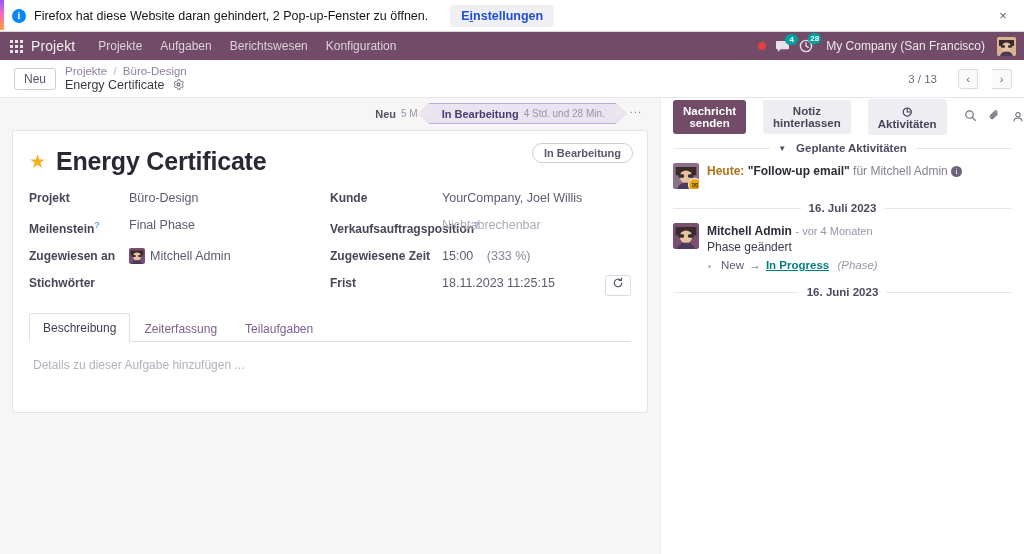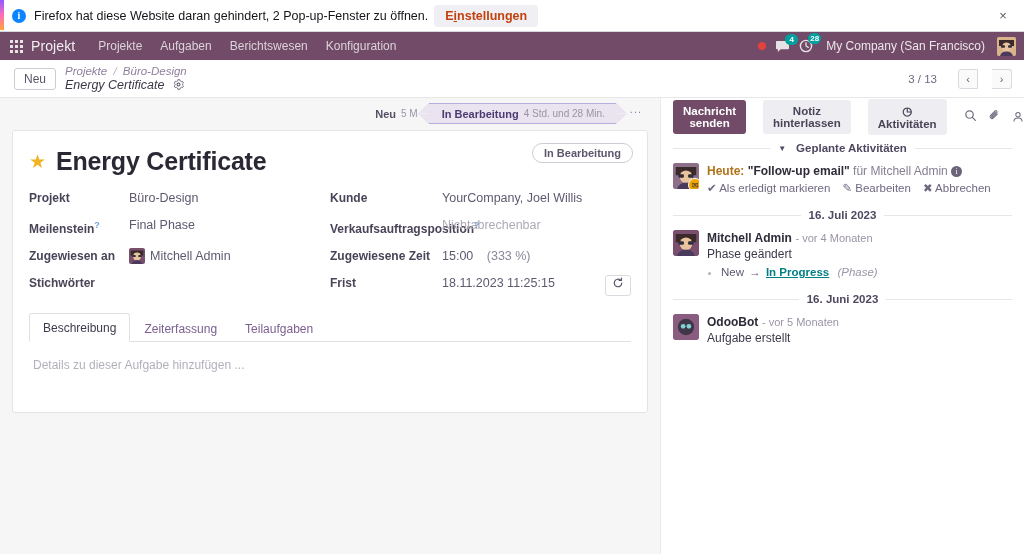--- a/index.html
+++ b/index.html
@@ -28,24 +28,24 @@
   }
   .ff-info-icon {
     width: 14px; height: 14px; border-radius: 50%;
     background: #0a84ff; color: #fff;
     font-size: 10px; font-weight: bold; line-height: 14px;
     text-align: center; font-family: "Liberation Serif", serif;
     margin-right: 8px; flex: none;
   }
   .ff-text { font-size: 12.5px; color: #15141a; white-space: nowrap; }
   .ff-btn {
-    margin-left: 6px;
+    margin-left: 22px;
     background: #f0f0f4;
     border: none; border-radius: 4px;
-    font-size: 12.5px; font-weight: bold; color: #c2410c;
+    font-size: 12.5px; font-weight: bold; color: #1d4ed8;
     padding: 4px 11px;
     font-family: "Liberation Sans", sans-serif;
     cursor: pointer;
   }
   .ff-btn u { text-decoration: underline; }
   .ff-close {
     position: absolute; right: 14px; top: 50%; transform: translateY(-50%);
     width: 14px; height: 14px; color: #5b5b66;
     font-size: 13px; line-height: 14px; text-align: center;
     cursor: pointer;
@@ -94,21 +94,21 @@
     border-bottom: 1px solid #e7e7ea;
     display: flex; align-items: center;
     padding: 0 12px 0 14px;
   }
   .btn-new {
     border: 1px solid #cfcbd4; border-radius: 3px;
     background: #fff; color: #5a5368;
     font-size: 12px; padding: 3px 9px; margin-right: 9px;
     cursor: pointer; font-family: "Liberation Sans", sans-serif;
   }
-  .bc { line-height: 14px; font-style: italic; }
+  .bc { line-height: 14px; }
   .bc-top { font-size: 11.5px; color: #8f7f9c; }
   .bc-top a { color: #8f7f9c; text-decoration: none; cursor: pointer; }
   .bc-sep { color: #b9b0c2; margin: 0 3px; }
   .bc-cur { font-size: 12.5px; color: #3c3747; }
   .gear {
     display: inline-block; margin-left: 5px; color: #564d63; font-size: 11px;
     cursor: pointer; vertical-align: -1px;
   }
   .pager { margin-left: auto; display: flex; align-items: center; gap: 14px; }
   .pager-txt { font-size: 11.5px; color: #6f6880; margin-right: 7px; }
@@ -504,25 +504,20 @@
         </svg>
         <span class="av-badge">✉</span>
       </div>
       <div class="msg-body">
         <div class="act-line1">
           <span class="act-today">Heute:</span>
           <span class="act-sum">"Follow-up email"</span>
           <span class="act-for">für Mitchell Admin</span>
           <span class="info-i">i</span>
         </div>
-        <div class="act-actions">
-          <span><span>✔</span> <span>Als erledigt markieren</span></span>
-          <span><span>✎</span> <span>Bearbeiten</span></span>
-          <span><span>✖</span> <span>Abbrechen</span></span>
-        </div>
       </div>
     </div>
 
     <div class="sep">
       <span class="line"></span>
       <span>16. Juli 2023</span>
       <span class="line"></span>
     </div>
     <div class="msg">
       <div class="av">
@@ -550,32 +545,15 @@
           </li>
         </ul>
       </div>
     </div>
 
     <div class="sep">
       <span class="line"></span>
       <span>16. Juni 2023</span>
       <span class="line"></span>
     </div>
-    <div class="msg">
-      <div class="av">
-        <svg width="26" height="26" viewBox="0 0 19 19" aria-hidden="true">
-          <rect width="19" height="19" rx="2" fill="#8a5d80"></rect>
-          <circle cx="9.5" cy="9.5" r="6" fill="#3d3748"></circle>
-          <circle cx="7.4" cy="9" r="1.7" fill="#7fd4d4"></circle>
-          <circle cx="11.6" cy="9" r="1.7" fill="#7fd4d4"></circle>
-        </svg>
-      </div>
-      <div class="msg-body">
-        <div>
-          <span class="auth">OdooBot</span>
-          <span class="when">- vor 5 Monaten</span>
-        </div>
-        <div class="mtxt">Aufgabe erstellt</div>
-      </div>
-    </div>
 
   </div>
 </div>
 
 </body></html>

